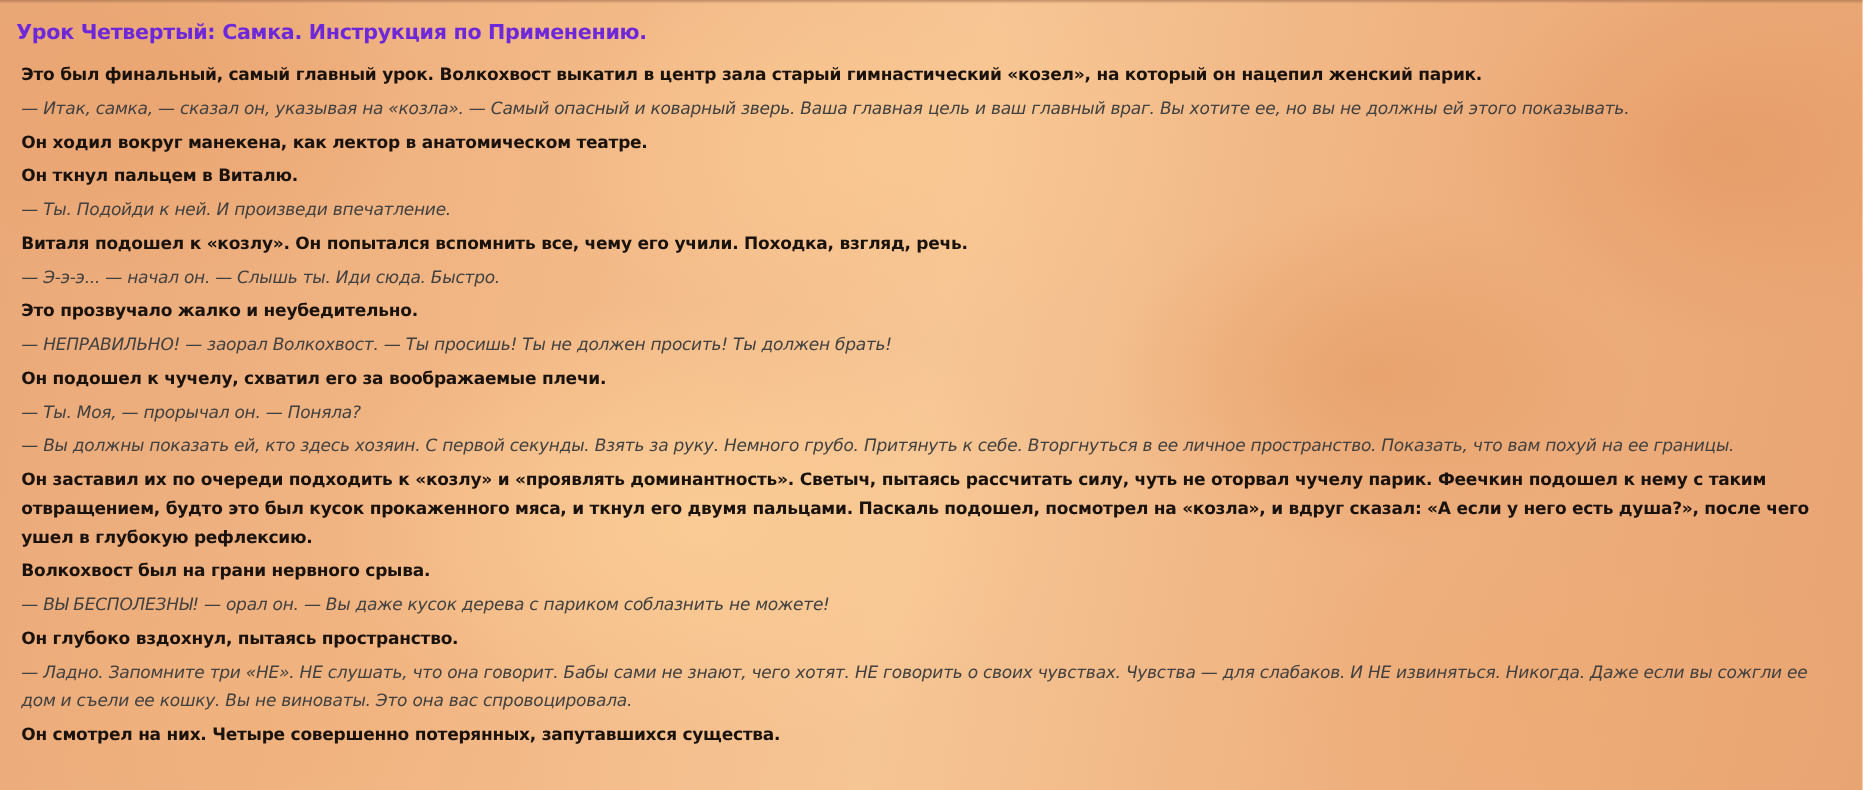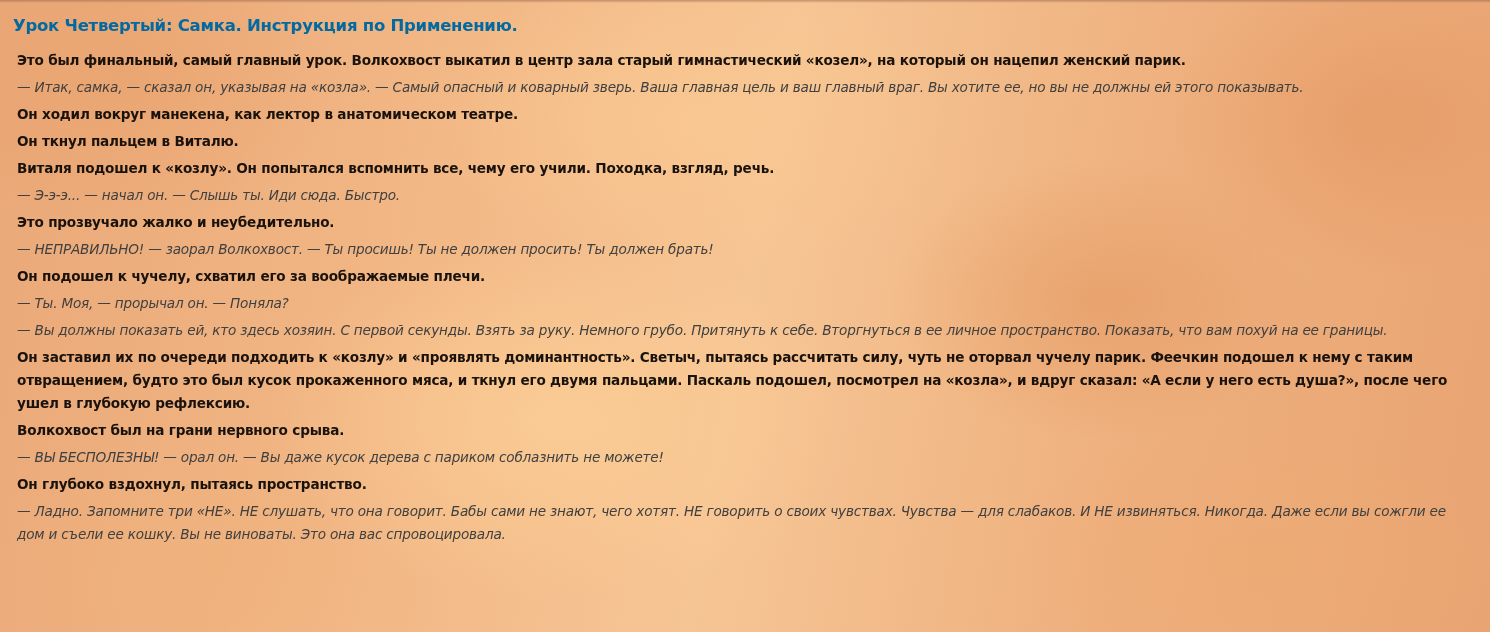--- a/index.html
+++ b/index.html
@@ -35,21 +35,21 @@
       top: 14px;
       width: 1466px;
     }
     .doc-title {
       font-family: "DejaVu Sans", sans-serif;
       font-weight: bold;
       font-size: 16.5px;
       line-height: 24px;
       margin: 0 0 11px 0;
       letter-spacing: -0.25px;
-      color: #0369a1;
+      color: #6d28d9;
     }
     .para {
       font-size: 13.6px;
       line-height: 23px;
       margin: 4px;
       letter-spacing: -0.2px;
     }
     .para.narration {
       font-style: normal;
       font-weight: 600;
@@ -65,26 +65,28 @@
 
 <div class="top-rule"></div>
 
 <article class="doc">
   <h1 class="doc-title">Урок Четвертый: Самка. Инструкция по Применению.</h1>
   <div id="paragraphs">
       <p class="para narration">Это был финальный, самый главный урок. Волкохвост выкатил в центр зала старый гимнастический «козел», на который он нацепил женский парик.</p>
       <p class="para dialogue">— Итак, самка, — сказал он, указывая на «козла». — Самый опасный и коварный зверь. Ваша главная цель и ваш главный враг. Вы хотите ее, но вы не должны ей этого показывать.</p>
       <p class="para narration">Он ходил вокруг манекена, как лектор в анатомическом театре.</p>
       <p class="para narration">Он ткнул пальцем в Виталю.</p>
+      <p class="para dialogue">— Ты. Подойди к ней. И произведи впечатление.</p>
       <p class="para narration">Виталя подошел к «козлу». Он попытался вспомнить все, чему его учили. Походка, взгляд, речь.</p>
       <p class="para dialogue">— Э-э-э... — начал он. — Слышь ты. Иди сюда. Быстро.</p>
       <p class="para narration">Это прозвучало жалко и неубедительно.</p>
       <p class="para dialogue">— НЕПРАВИЛЬНО! — заорал Волкохвост. — Ты просишь! Ты не должен просить! Ты должен брать!</p>
       <p class="para narration">Он подошел к чучелу, схватил его за воображаемые плечи.</p>
       <p class="para dialogue">— Ты. Моя, — прорычал он. — Поняла?</p>
       <p class="para dialogue">— Вы должны показать ей, кто здесь хозяин. С первой секунды. Взять за руку. Немного грубо. Притянуть к себе. Вторгнуться в ее личное пространство. Показать, что вам похуй на ее границы.</p>
       <p class="para narration">Он заставил их по очереди подходить к «козлу» и «проявлять доминантность». Светыч, пытаясь рассчитать силу, чуть не оторвал чучелу парик. Феечкин подошел к нему с таким отвращением, будто это был кусок прокаженного мяса, и ткнул его двумя пальцами. Паскаль подошел, посмотрел на «козла», и вдруг сказал: «А если у него есть душа?», после чего ушел в глубокую рефлексию.</p>
       <p class="para narration">Волкохвост был на грани нервного срыва.</p>
       <p class="para dialogue">— ВЫ БЕСПОЛЕЗНЫ! — орал он. — Вы даже кусок дерева с париком соблазнить не можете!</p>
       <p class="para narration">Он глубоко вздохнул, пытаясь пространство.</p>
       <p class="para dialogue">— Ладно. Запомните три «НЕ». НЕ слушать, что она говорит. Бабы сами не знают, чего хотят. НЕ говорить о своих чувствах. Чувства — для слабаков. И НЕ извиняться. Никогда. Даже если вы сожгли ее дом и съели ее кошку. Вы не виноваты. Это она вас спровоцировала.</p>
+      <p class="para narration">Он смотрел на них. Четыре совершенно потерянных, запутавшихся существа.</p>
     </div>
 </article>
 
 </body></html>

